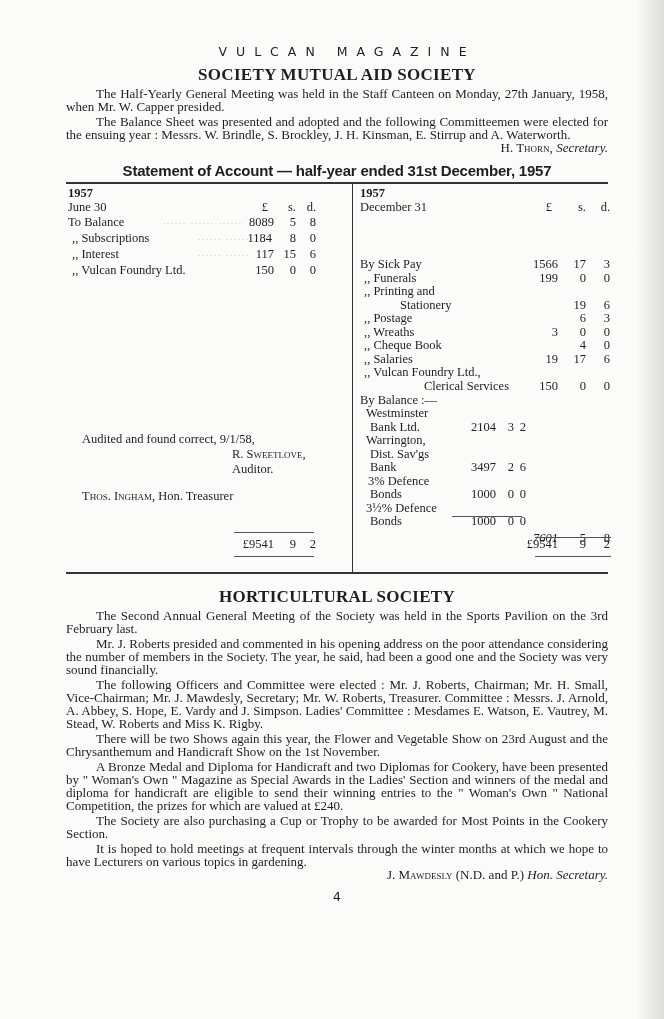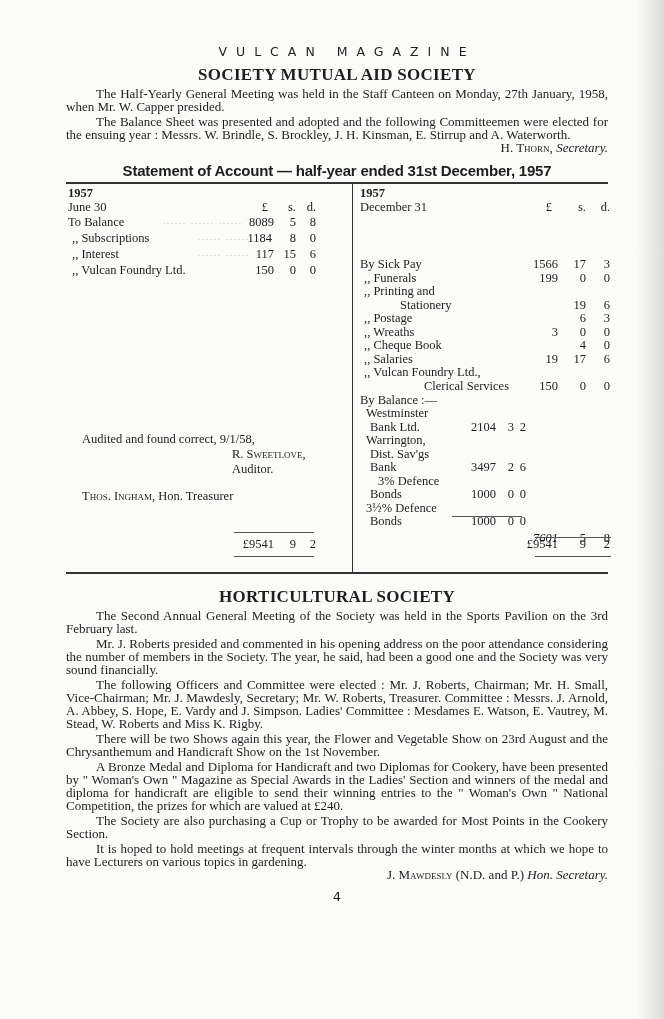--- a/index.html
+++ b/index.html
@@ -234,21 +234,21 @@
             <span class="num" style="right: 96px;"></span>
             <span class="num" style="right: 84px;"></span>
           </div>
           <div class="row" style="height: 13.5px; line-height: 13.5px;">
             <span class="lbl" style="left: 10px;">Bank</span>
             <span class="num" style="right: 114px;">3497</span>
             <span class="num" style="right: 96px;">2</span>
             <span class="num" style="right: 84px;">6</span>
           </div>
           <div class="row" style="height: 13.5px; line-height: 13.5px;">
-            <span class="lbl" style="left: 18px;">3% Defence</span>
+            <span class="lbl" style="left: 8px;">3% Defence</span>
             <span class="num" style="right: 114px;"></span>
             <span class="num" style="right: 96px;"></span>
             <span class="num" style="right: 84px;"></span>
           </div>
           <div class="row" style="height: 13.5px; line-height: 13.5px;">
             <span class="lbl" style="left: 10px;">Bonds</span>
             <span class="num" style="right: 114px;">1000</span>
             <span class="num" style="right: 96px;">0</span>
             <span class="num" style="right: 84px;">0</span>
           </div>

